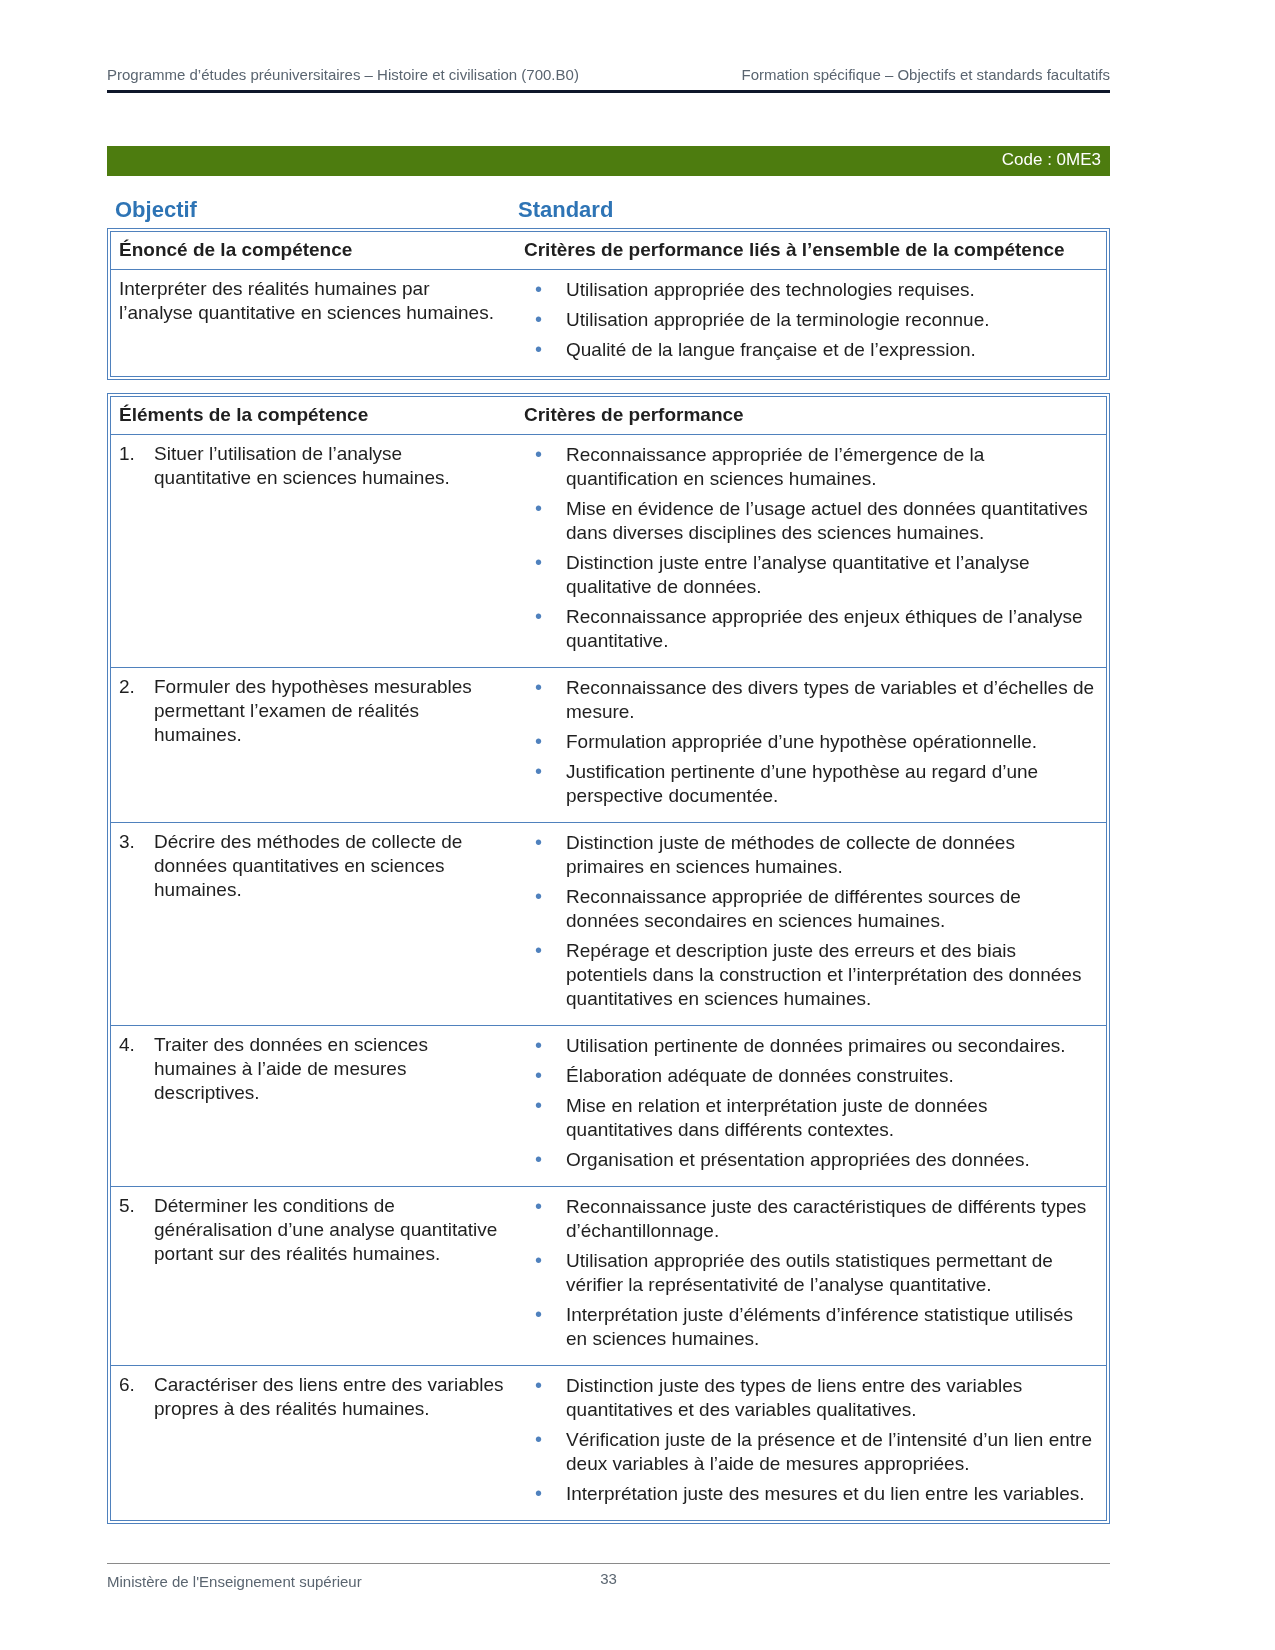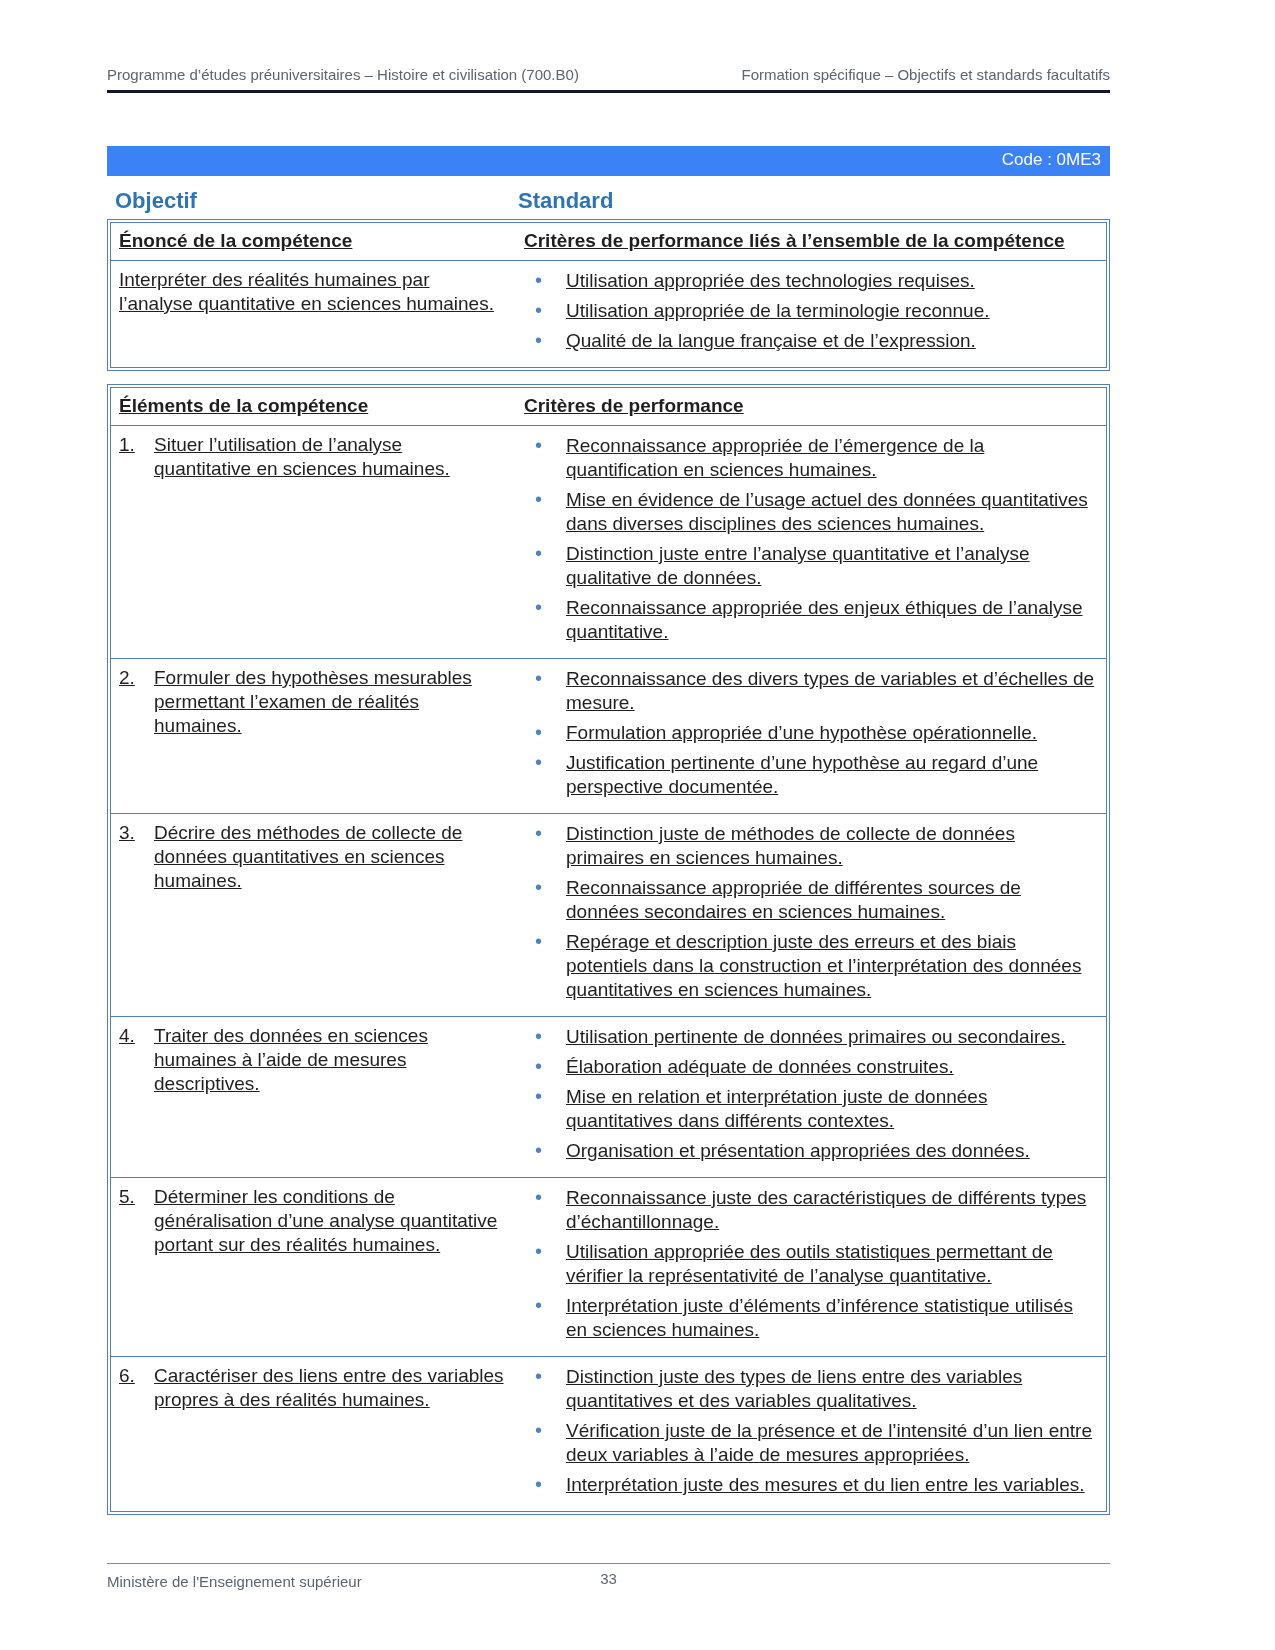--- a/index.html
+++ b/index.html
@@ -12,30 +12,30 @@
 
   
   .doc-header {
     margin-top:66px; display:flex; justify-content:space-between;
     color:#5a6570; font-size:15px; padding-bottom:7px;
     border-bottom:3px solid #0f172a;
   }
 
   
   .code-bar {
-    margin-top:53px; background:#3b82f6; color:#ffffff;
+    margin-top:53px; background:#4d7c0f; color:#ffffff;
     font-size:17px; text-align:right; padding:4px 9px 6px;
   }
 
   
-  .os-row { display:flex; padding:12px 0 5px; color:#2e74b5; font-weight:bold; font-size:22px; }
+  .os-row { display:flex; padding:21px 0 5px; color:#2e74b5; font-weight:bold; font-size:22px; }
   .os-row .os-left { width:411px; flex:none; padding-left:8px; }
 
   
-  .tbox { border:1px solid #4f81bd; padding:2px; background:#ffffff;text-decoration:underline; }
+  .tbox { border:1px solid #4f81bd; padding:2px; background:#ffffff; }
   .tb1 { margin-bottom:13px; }
   .tbox-inner { border:1px solid #4f81bd; }
 
   .thead { display:flex; border-bottom:1px solid #4f81bd; font-weight:bold; font-size:19px; line-height:24px; }
   .thead > div { padding:6px 8px 7px; }
   .col-l { width:405px; flex:none; }
   .col-r { flex:1; }
 
   .trow { display:flex; border-bottom:1px solid #4f81bd; }
   .tbody .trow:last-child, .trow.only { border-bottom:none; }

